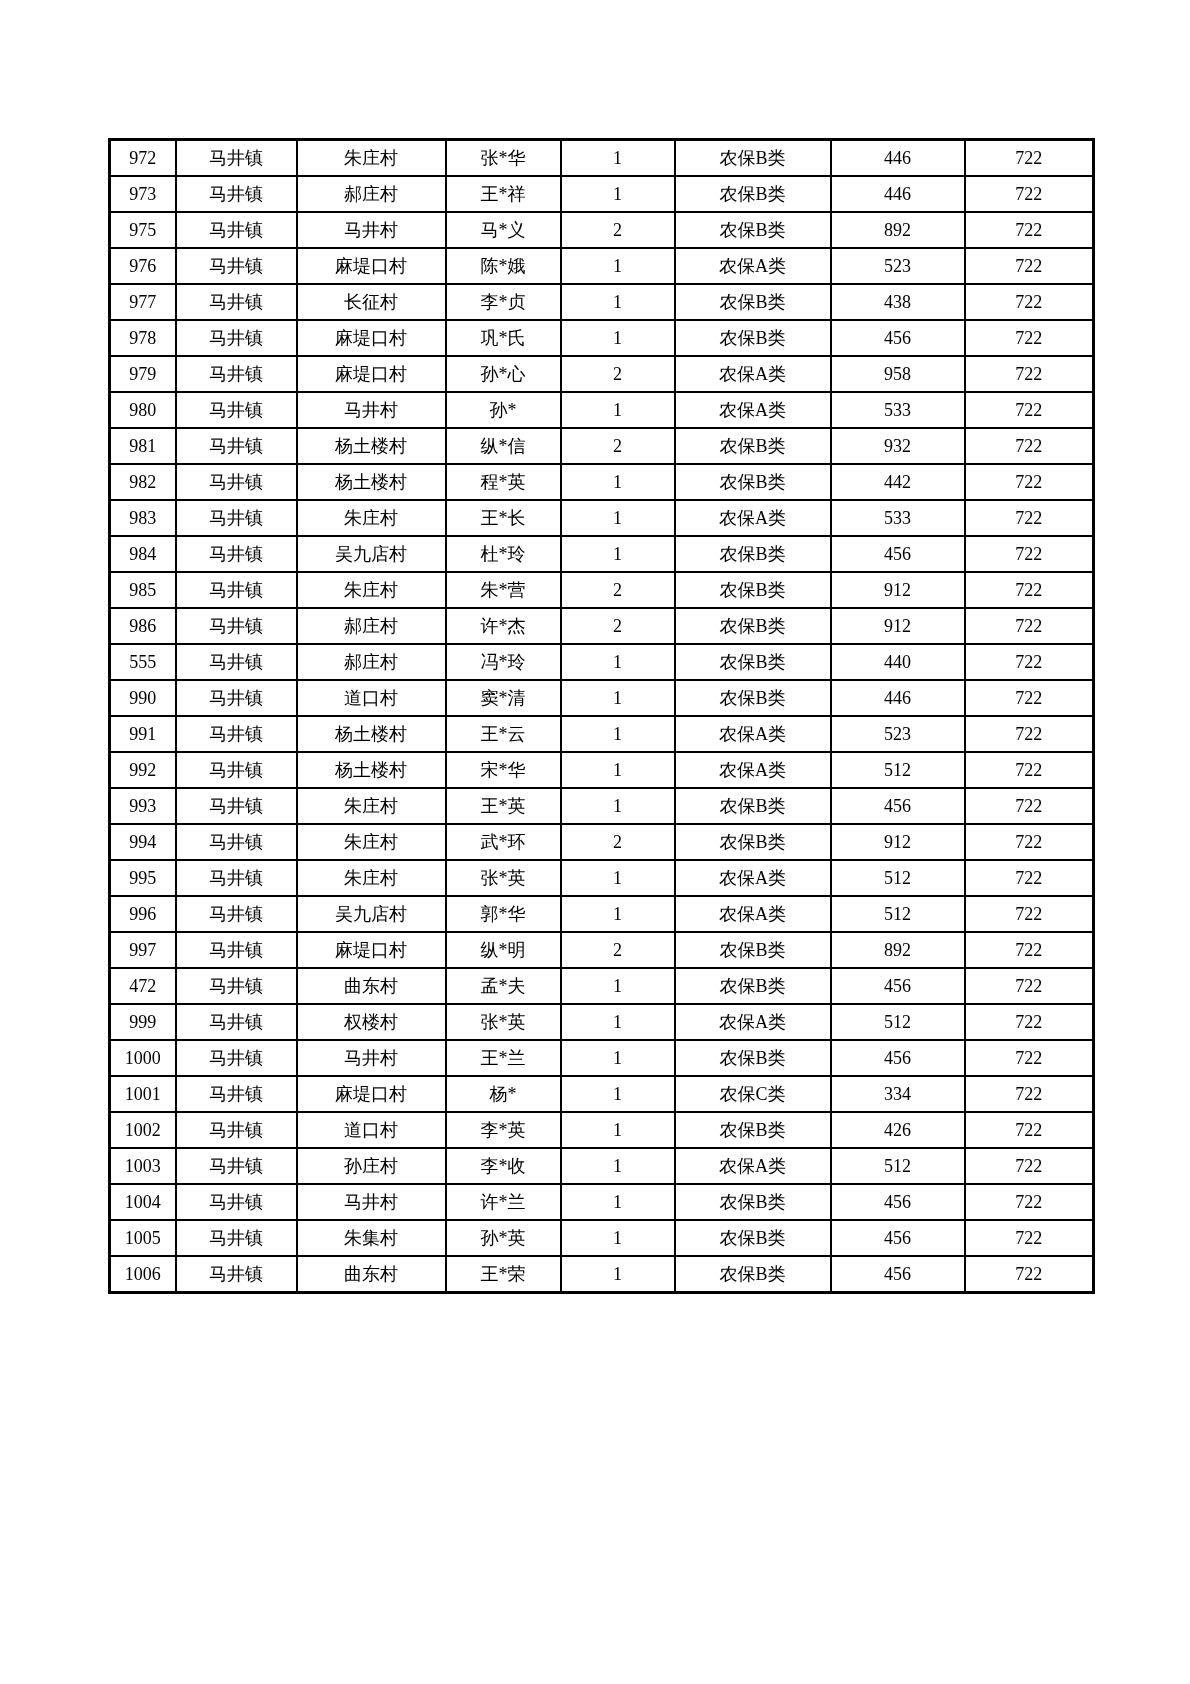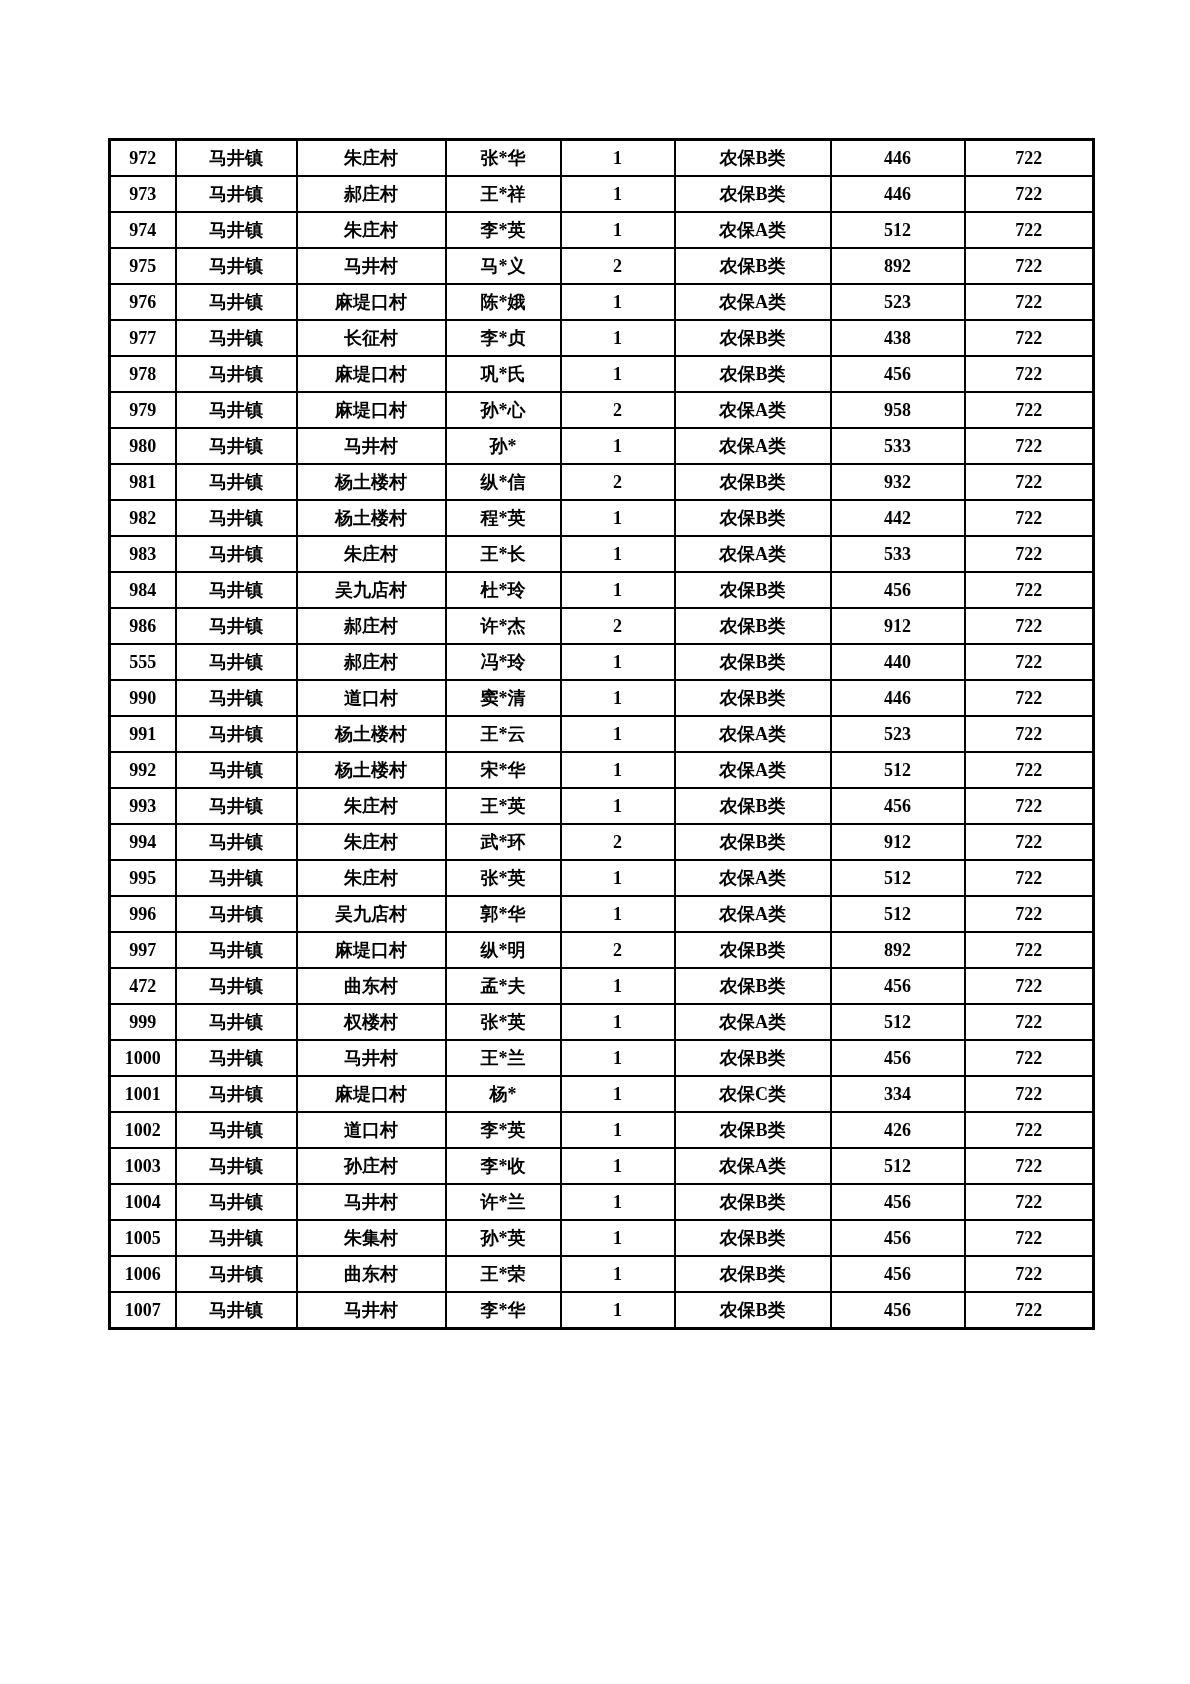--- a/index.html
+++ b/index.html
@@ -7,21 +7,20 @@
     padding: 0;
     background: #ffffff;
   }
   .page {
     position: relative;
     width: 1190px;
     height: 1684px;
     background: #ffffff;
     font-family: "Liberation Serif", "DejaVu Serif", serif;
     overflow: hidden;
-    font-weight: bold;
   }
   table.data-table {
     position: absolute;
     left: 108px;
     top: 138px;
     width: 984px;
     border-collapse: collapse;
     table-layout: fixed;
     border: 3px solid #000000;
   }
@@ -68,30 +67,20 @@
     <td>973</td>
     <td>马井镇</td>
     <td>郝庄村</td>
     <td>王*祥</td>
     <td>1</td>
     <td>农保B类</td>
     <td>446</td>
     <td>722</td>
   </tr>
         <tr>
-    <td>974</td>
-    <td>马井镇</td>
-    <td>朱庄村</td>
-    <td>李*英</td>
-    <td>1</td>
-    <td>农保A类</td>
-    <td>512</td>
-    <td>722</td>
-  </tr>
-        <tr>
     <td>975</td>
     <td>马井镇</td>
     <td>马井村</td>
     <td>马*义</td>
     <td>2</td>
     <td>农保B类</td>
     <td>892</td>
     <td>722</td>
   </tr>
         <tr>
@@ -178,20 +167,30 @@
     <td>984</td>
     <td>马井镇</td>
     <td>吴九店村</td>
     <td>杜*玲</td>
     <td>1</td>
     <td>农保B类</td>
     <td>456</td>
     <td>722</td>
   </tr>
         <tr>
+    <td>985</td>
+    <td>马井镇</td>
+    <td>朱庄村</td>
+    <td>朱*营</td>
+    <td>2</td>
+    <td>农保B类</td>
+    <td>912</td>
+    <td>722</td>
+  </tr>
+        <tr>
     <td>986</td>
     <td>马井镇</td>
     <td>郝庄村</td>
     <td>许*杰</td>
     <td>2</td>
     <td>农保B类</td>
     <td>912</td>
     <td>722</td>
   </tr>
         <tr>
@@ -362,30 +361,20 @@
     <td>1</td>
     <td>农保B类</td>
     <td>456</td>
     <td>722</td>
   </tr>
         <tr>
     <td>1006</td>
     <td>马井镇</td>
     <td>曲东村</td>
     <td>王*荣</td>
-    <td>1</td>
-    <td>农保B类</td>
-    <td>456</td>
-    <td>722</td>
-  </tr>
-        <tr>
-    <td>1007</td>
-    <td>马井镇</td>
-    <td>马井村</td>
-    <td>李*华</td>
     <td>1</td>
     <td>农保B类</td>
     <td>456</td>
     <td>722</td>
   </tr>
       </tbody>
   </table>
 </div>
 
 </body></html>

